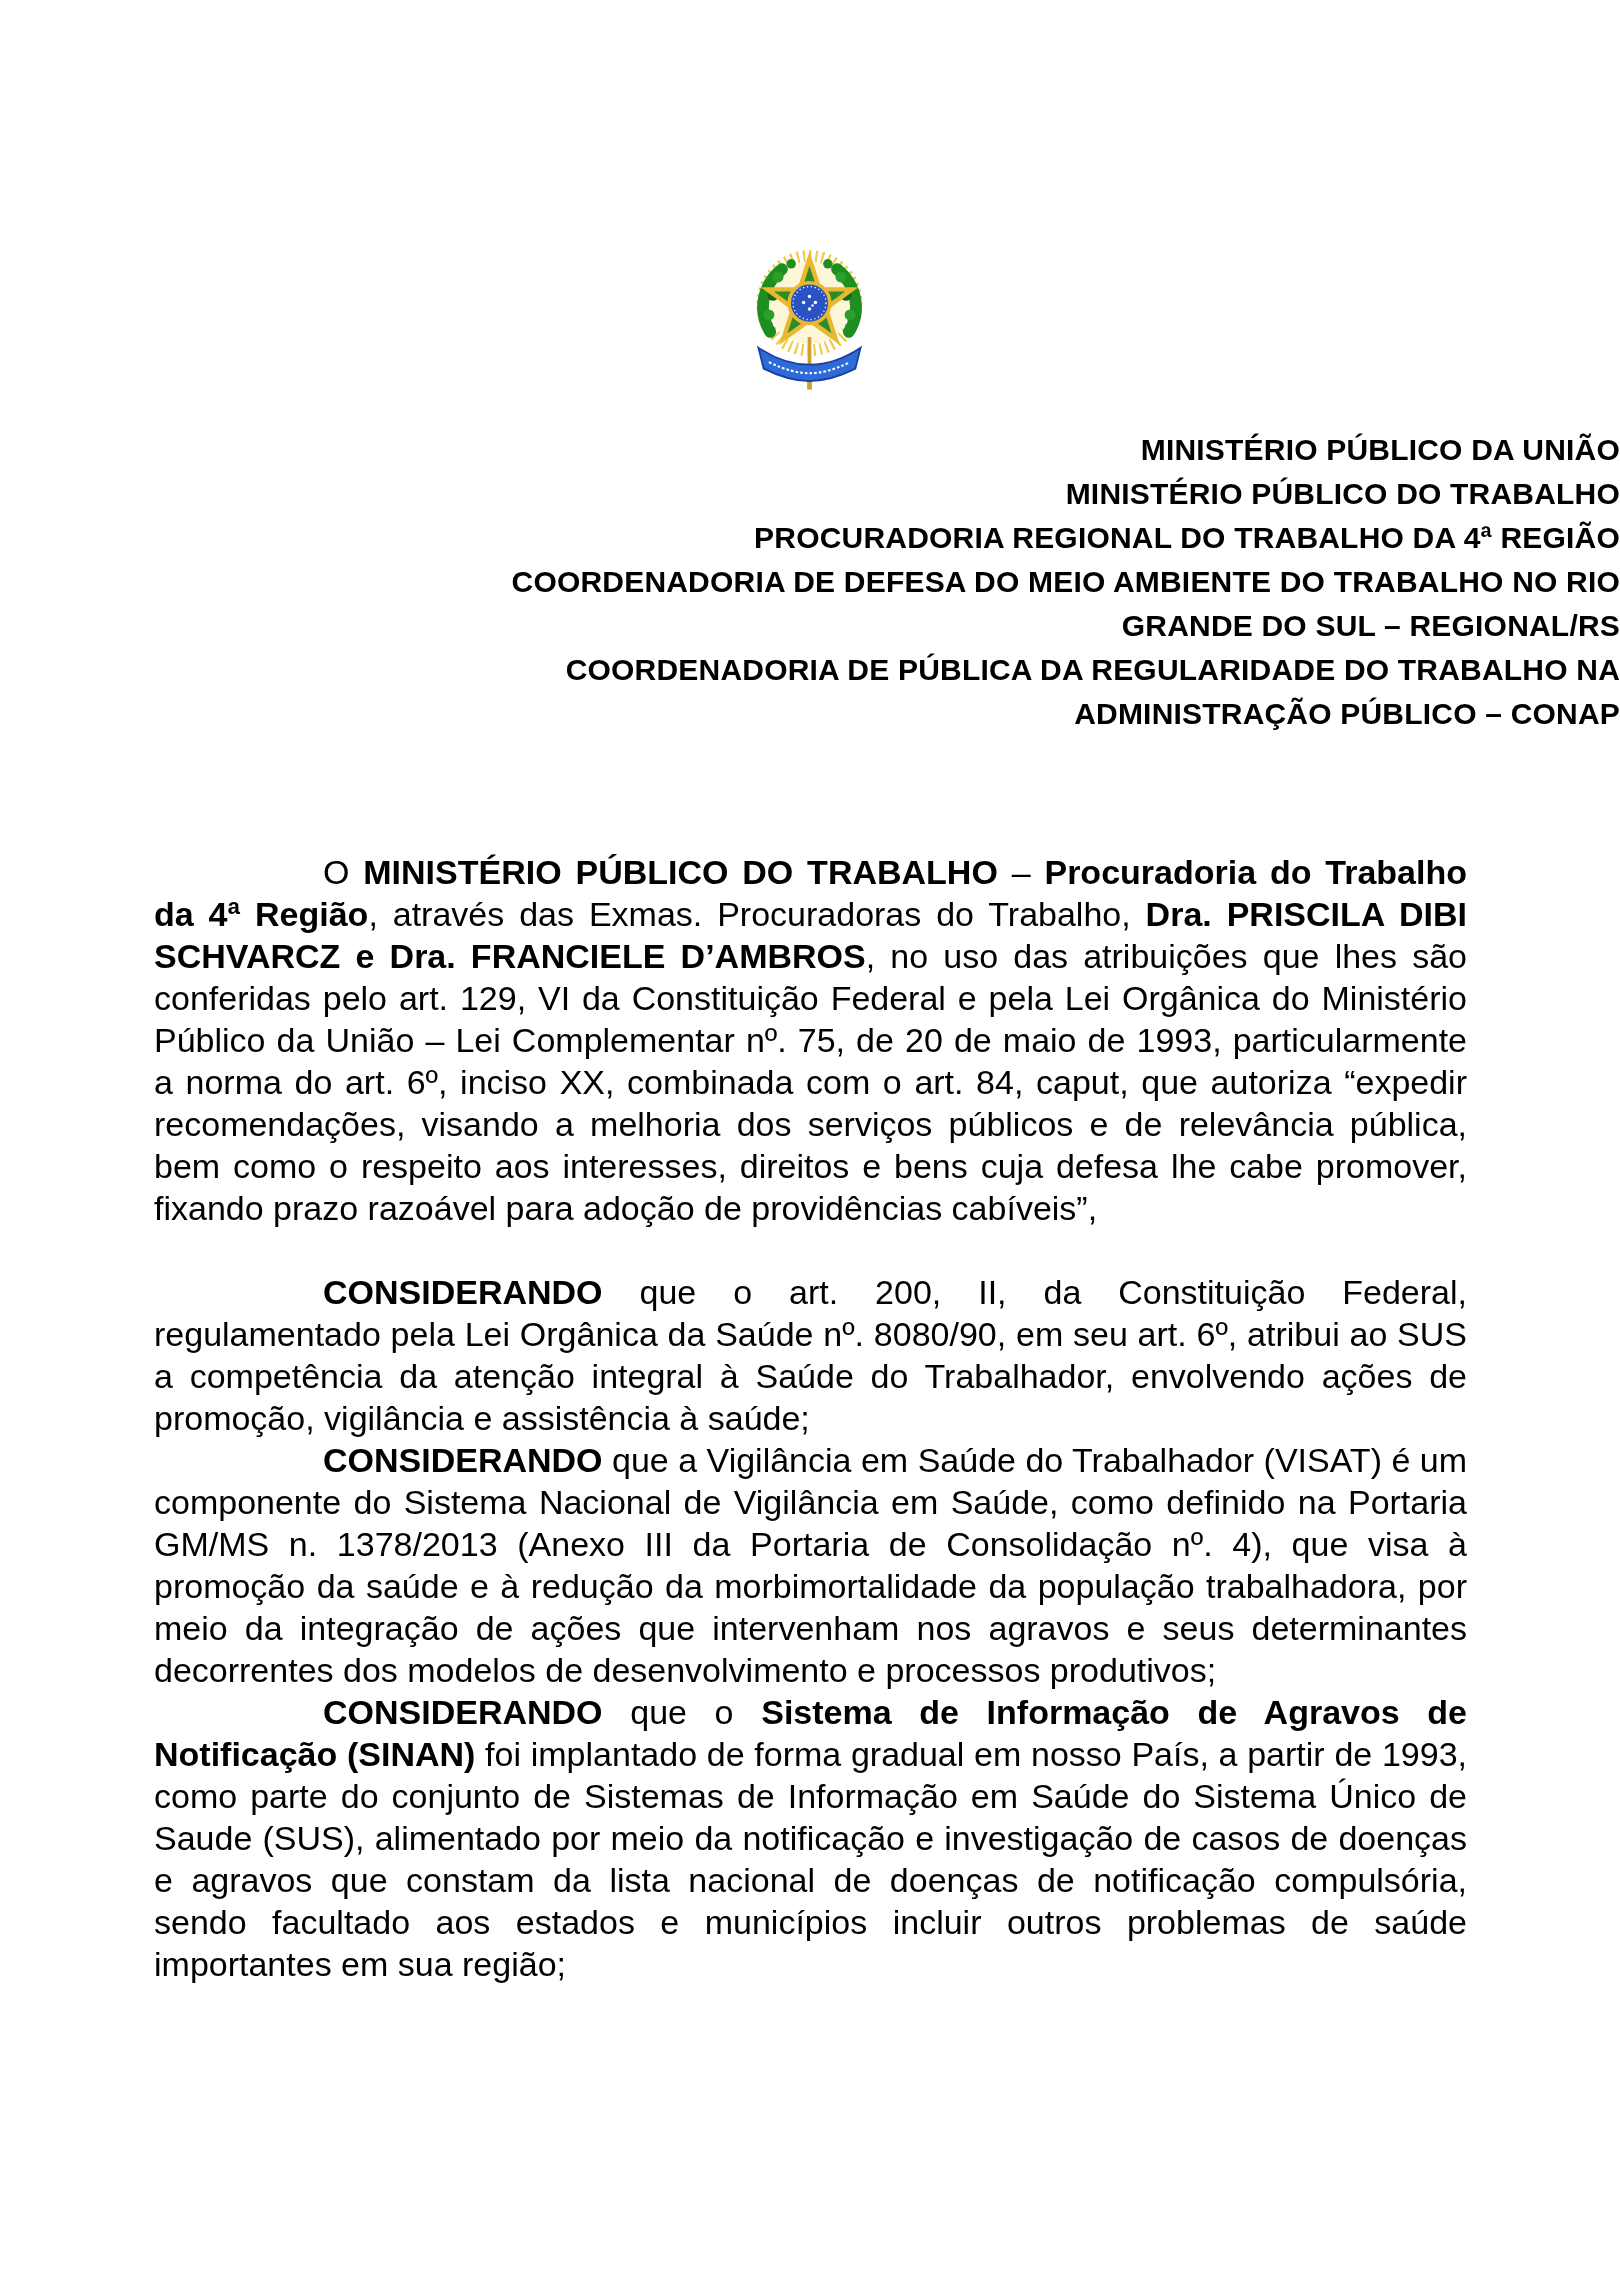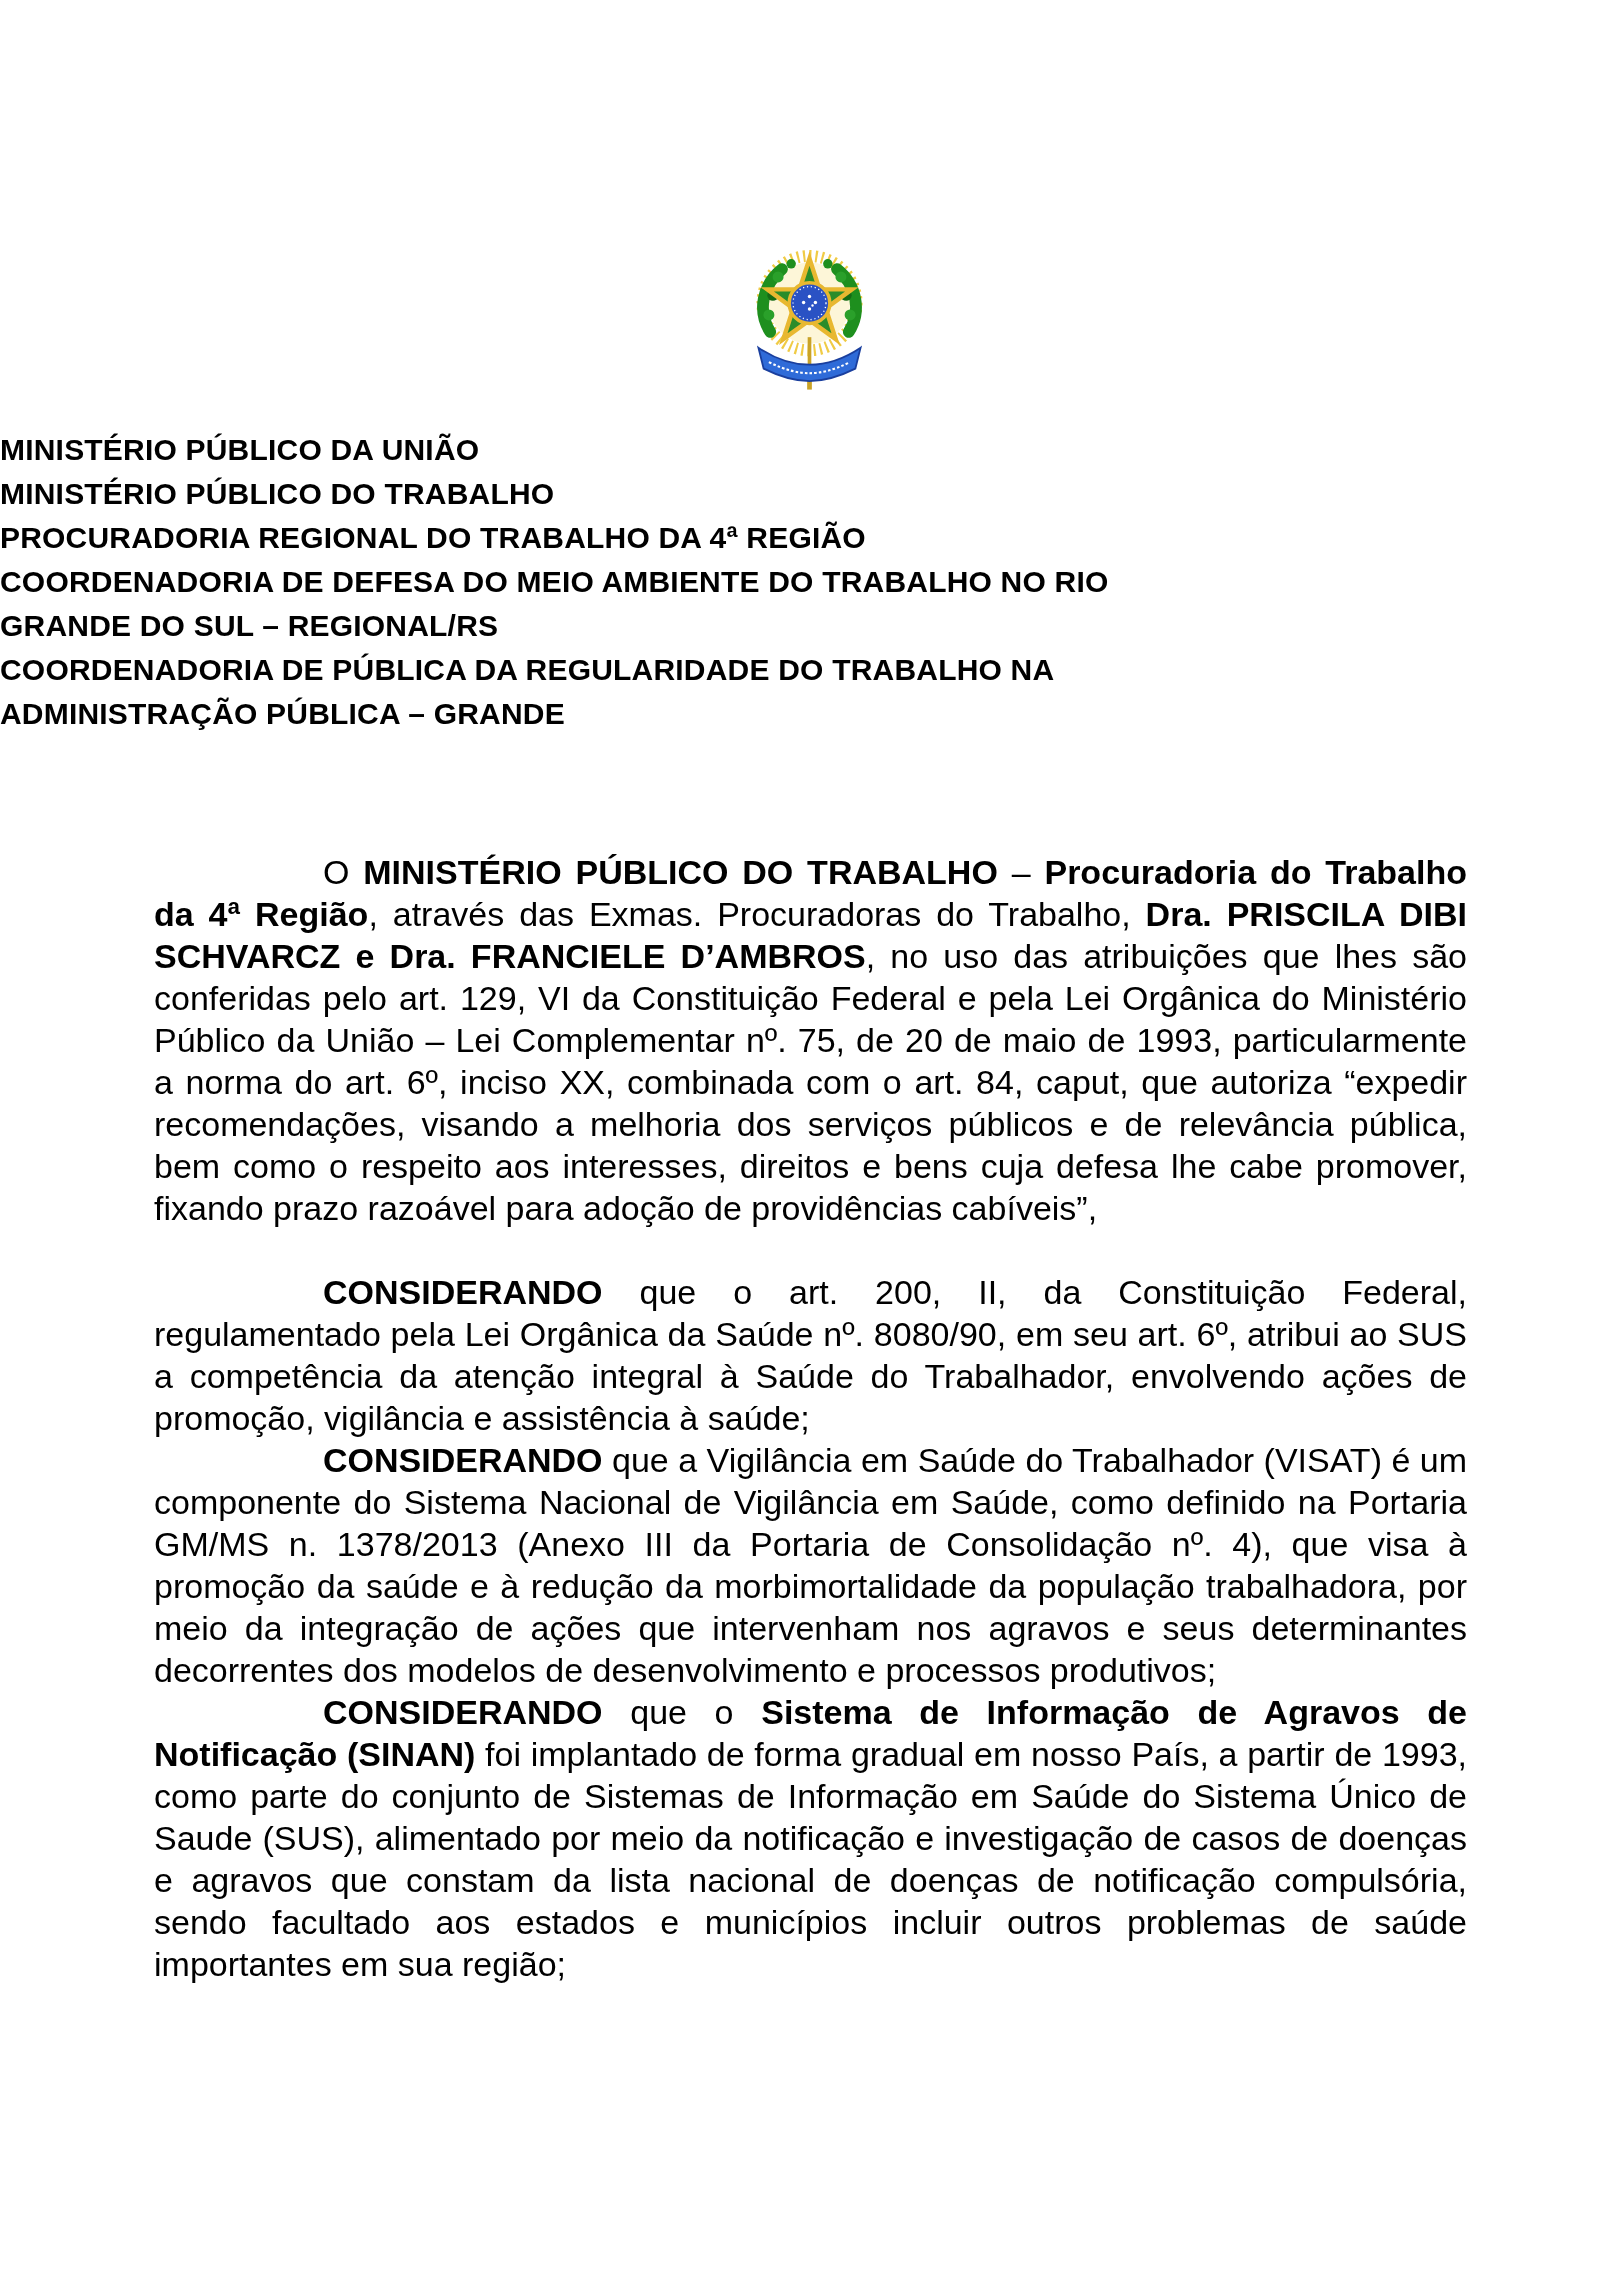--- a/index.html
+++ b/index.html
@@ -13,21 +13,21 @@
   }
   .emblem {
     position:absolute;
     top:245px; left:50%;
     width:131px; height:149px;
     margin-left:-66px;
   }
   .letterhead {
     position:absolute;
     top:428px; left:0; right:0;
-    text-align:left;
+    text-align:right;
     font-weight:bold;
     font-size:30px;
     line-height:44px;
     letter-spacing:0.2px;
   }
   .doc-body {
     position:absolute;
     top:851px; left:154px;
     width:1313px;
     font-size:34px;
@@ -79,21 +79,21 @@
     <path d="M19,89 C32,95.5 42,97.5 50,97.5 C58,97.5 68,95.5 81,89" fill="none" stroke="#ffffff" stroke-width="1.6" stroke-dasharray="2 1.6"></path>
   </svg>
 
   <div class="letterhead">
       <div>MINISTÉRIO PÚBLICO DA UNIÃO</div>
       <div>MINISTÉRIO PÚBLICO DO TRABALHO</div>
       <div>PROCURADORIA REGIONAL DO TRABALHO DA 4ª REGIÃO</div>
       <div>COORDENADORIA DE DEFESA DO MEIO AMBIENTE DO TRABALHO NO RIO</div>
       <div>GRANDE DO SUL – REGIONAL/RS</div>
       <div>COORDENADORIA DE PÚBLICA DA REGULARIDADE DO TRABALHO NA</div>
-      <div>ADMINISTRAÇÃO PÚBLICA – GRANDE</div>
+      <div>ADMINISTRAÇÃO PÚBLICO – CONAP</div>
     </div>
 
   <div class="doc-body">
       <p class="para space-after"><span>O </span><span class="b">MINISTÉRIO PÚBLICO DO TRABALHO</span><span> – </span><span class="b">Procuradoria do Trabalho da 4ª Região</span><span>, através das Exmas. Procuradoras do Trabalho, </span><span class="b">Dra. PRISCILA DIBI SCHVARCZ e Dra. FRANCIELE D’AMBROS</span><span>, no uso das atribuições que lhes são conferidas pelo art. 129, VI da Constituição Federal e pela Lei Orgânica do Ministério Público da União – Lei Complementar nº. 75, de 20 de maio de 1993, particularmente a norma do art. 6º, inciso XX, combinada com o art. 84, caput, que autoriza “expedir recomendações, visando a melhoria dos serviços públicos e de relevância pública, bem como o respeito aos interesses, direitos e bens cuja defesa lhe cabe promover, fixando prazo razoável para adoção de providências cabíveis”,</span></p>
       <p class="para"><span class="b">CONSIDERANDO</span><span> que o art. 200, II, da Constituição Federal, regulamentado pela Lei Orgânica da Saúde nº. 8080/90, em seu art. 6º, atribui ao SUS a competência da atenção integral à Saúde do Trabalhador, envolvendo ações de promoção, vigilância e assistência à saúde;</span></p>
       <p class="para"><span class="b">CONSIDERANDO</span><span> que a Vigilância em Saúde do Trabalhador (VISAT) é um componente do Sistema Nacional de Vigilância em Saúde, como definido na Portaria GM/MS n. 1378/2013 (Anexo III da Portaria de Consolidação nº. 4), que visa à promoção da saúde e à redução da morbimortalidade da população trabalhadora, por meio da integração de ações que intervenham nos agravos e seus determinantes decorrentes dos modelos de desenvolvimento e processos produtivos;</span></p>
       <p class="para"><span class="b">CONSIDERANDO</span><span> que o </span><span class="b">Sistema de Informação de Agravos de Notificação (SINAN)</span><span> foi implantado de forma gradual em nosso País, a partir de 1993, como parte do conjunto de Sistemas de Informação em Saúde do Sistema Único de Saude (SUS), alimentado por meio da notificação e investigação de casos de doenças e agravos que constam da lista nacional de doenças de notificação compulsória, sendo facultado aos estados e municípios incluir outros problemas de saúde importantes em sua região;</span></p>
     </div>
 
 </div>

